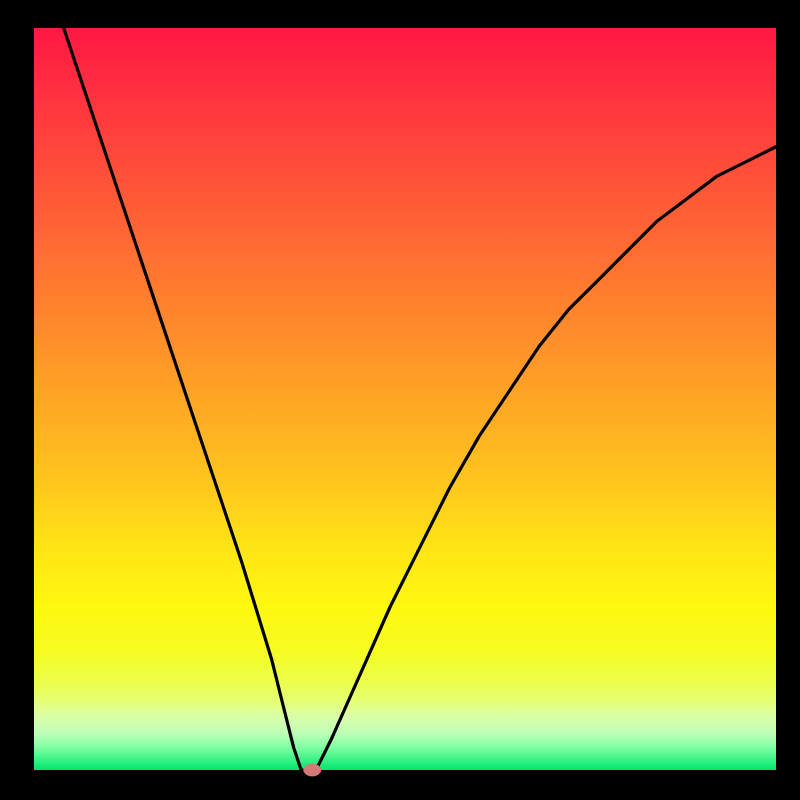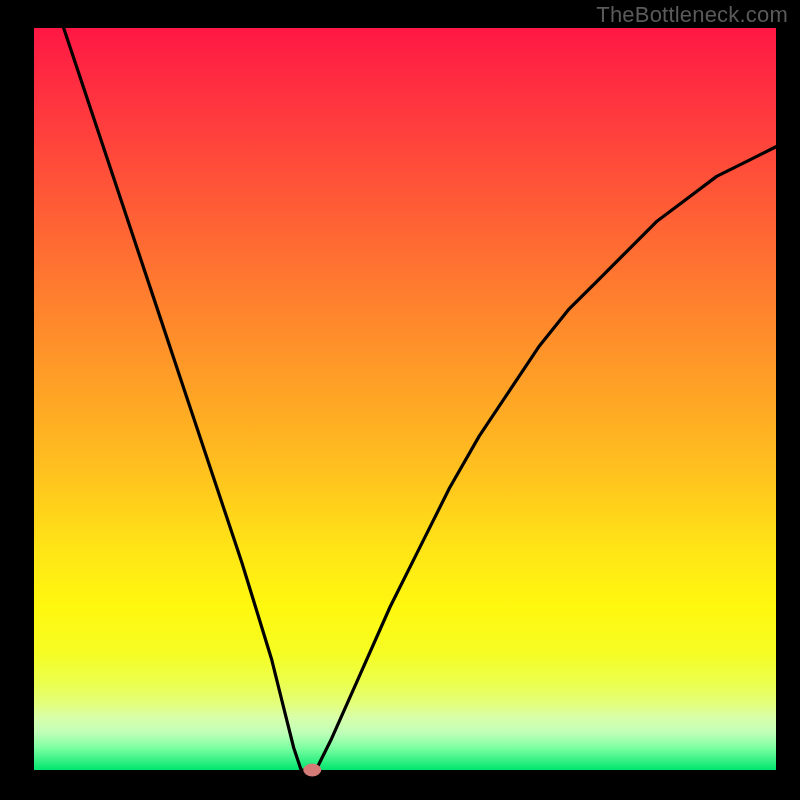--- a/index.html
+++ b/index.html
@@ -30,21 +30,20 @@
   svg {
     position: absolute;
     top: 0;
     left: 0;
   }
 </style>
 </head>
 <body>
 
 <div class="frame">
-  <div class="watermark">TheBottleneck.com</div>
   <svg id="chart-svg" width="800" height="800" viewBox="0 0 800 800">
     <defs>
       <linearGradient id="bg-grad" x1="0" y1="0" x2="0" y2="1">
           <stop offset="0%" stop-color="#ff1844"></stop>
           <stop offset="12%" stop-color="#ff3a3e"></stop>
           <stop offset="24%" stop-color="#ff5c36"></stop>
           <stop offset="36%" stop-color="#ff7e2e"></stop>
           <stop offset="48%" stop-color="#ffa026"></stop>
           <stop offset="60%" stop-color="#ffc21e"></stop>
           <stop offset="70%" stop-color="#ffe416"></stop>

